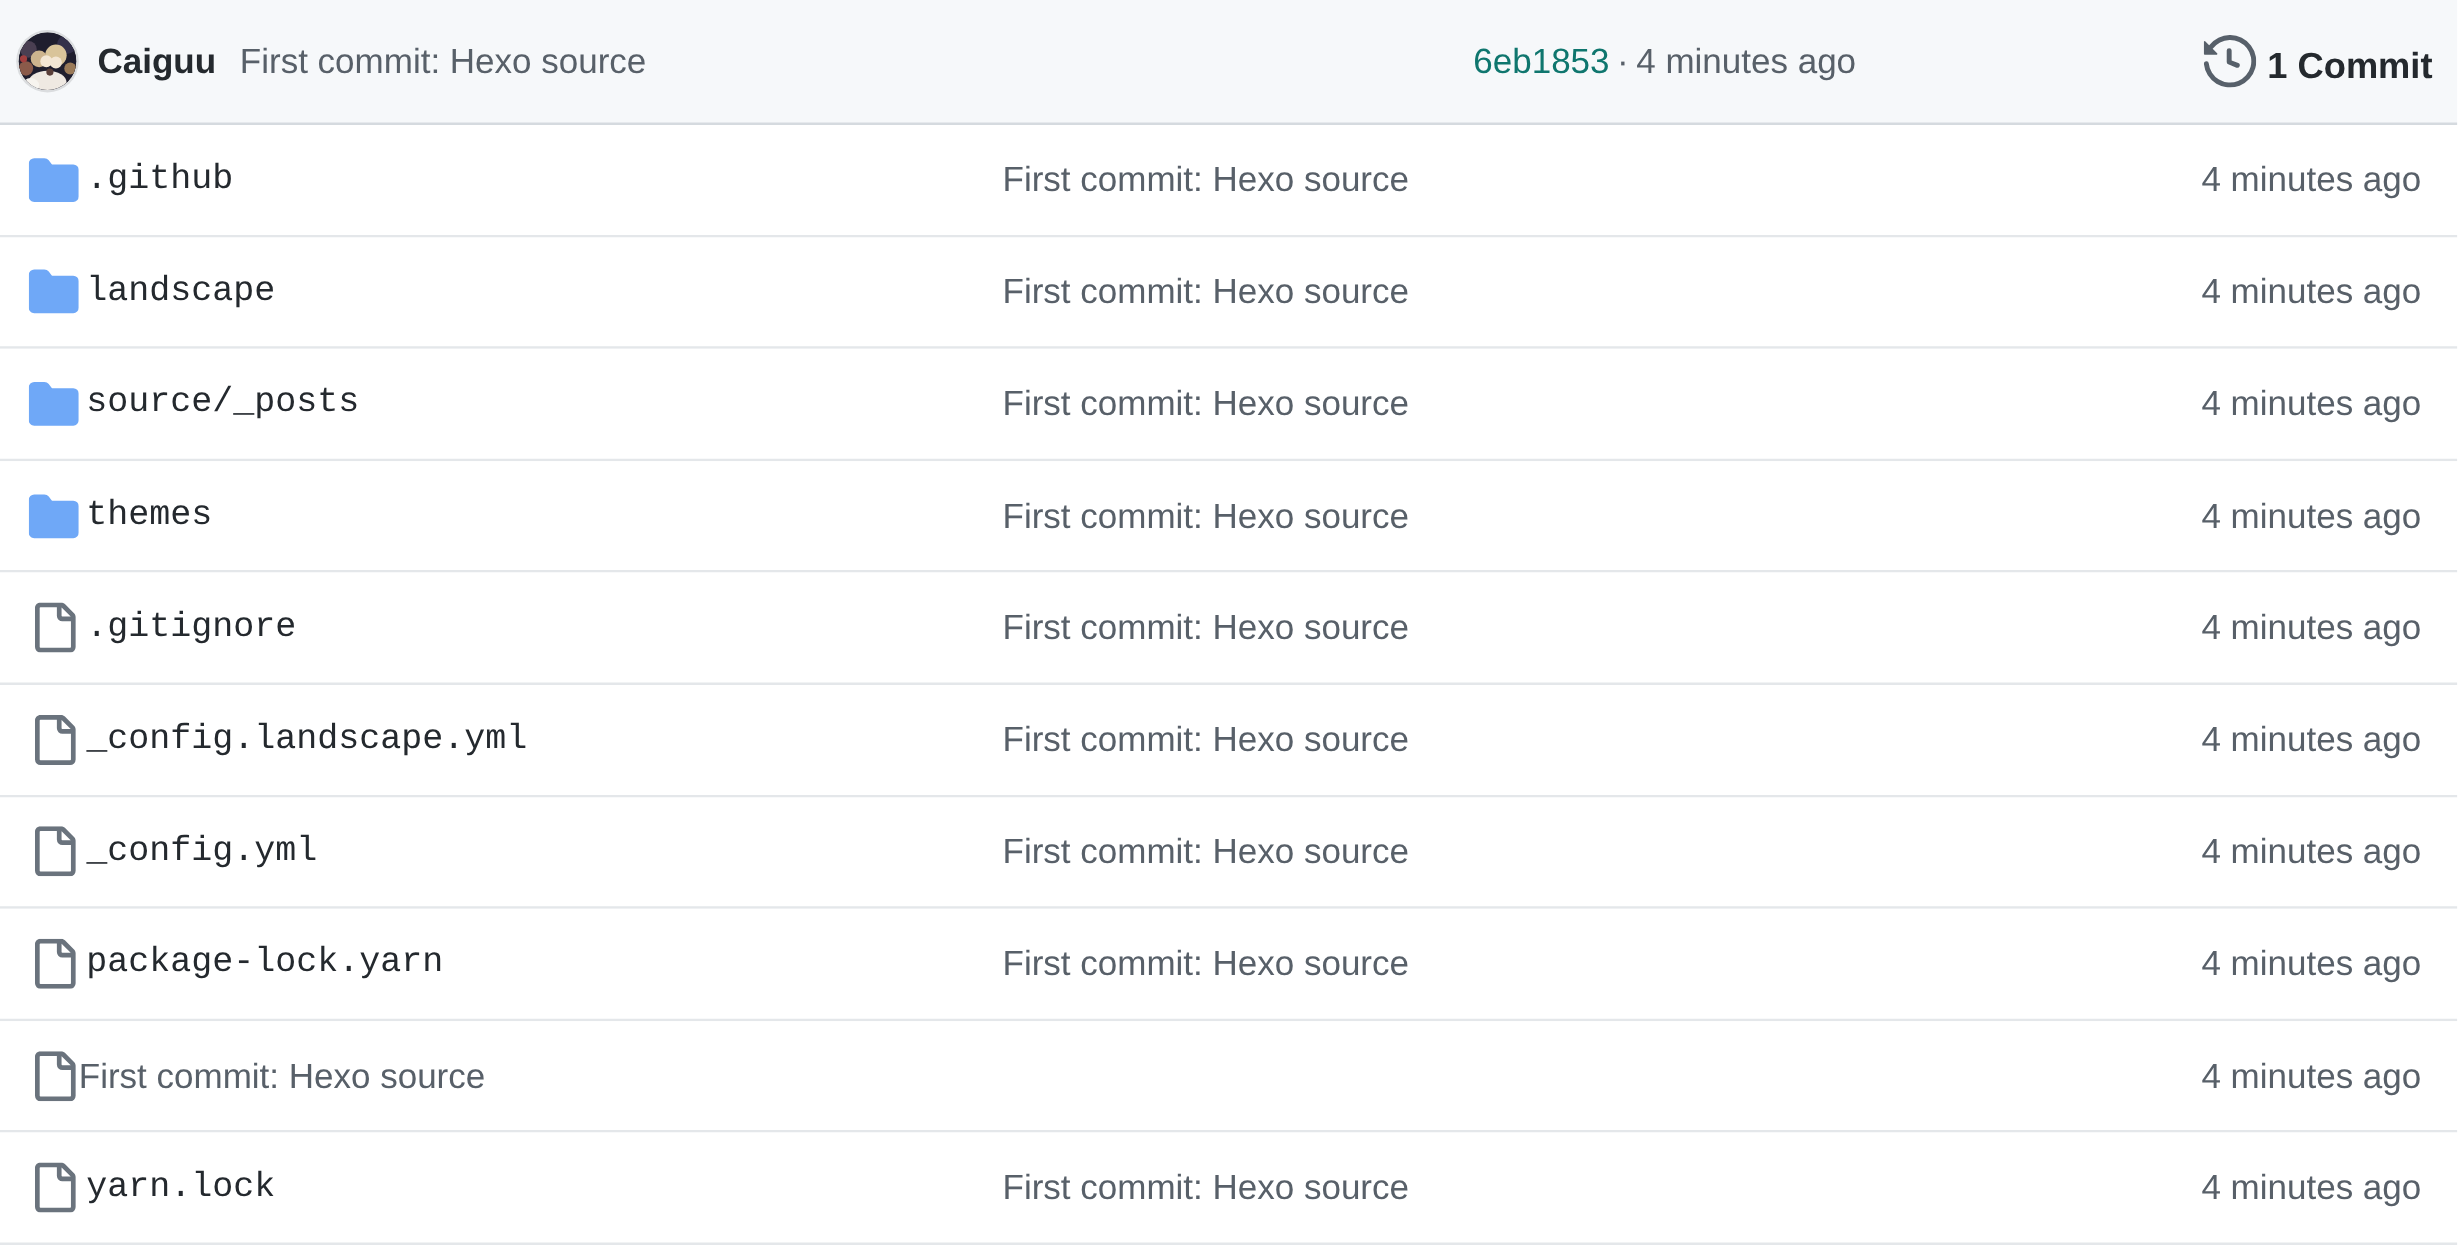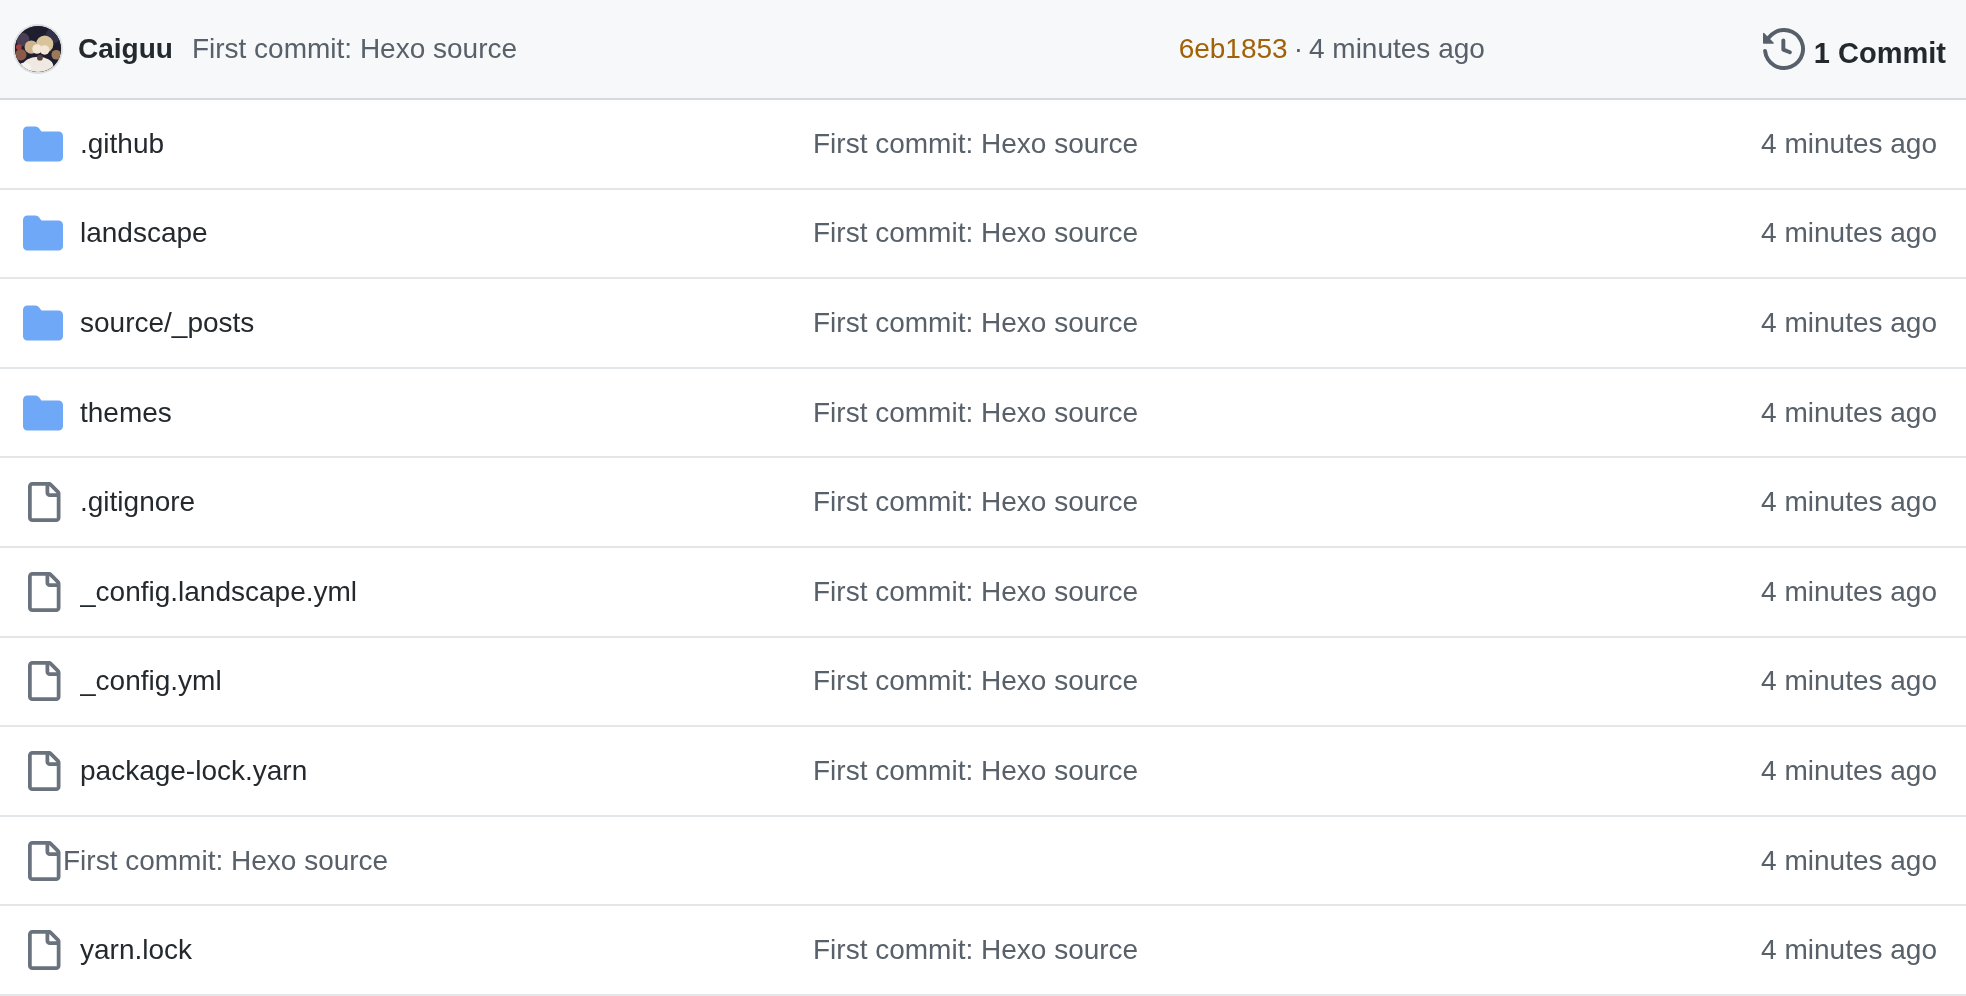--- a/index.html
+++ b/index.html
@@ -52,21 +52,21 @@
     overflow: hidden;
     text-overflow: ellipsis;
   }
   .tease-spacer { flex: 1 1 auto; }
   .sha-block {
     color: #586069;
     white-space: nowrap;
     margin-right: 278px;
   }
   .sha-block .sep { padding: 0 6px; }
-  .commit-sha { color: #a16207; cursor: pointer; }
+  .commit-sha { color: #0f766e; cursor: pointer; }
   .commits-link {
     display: flex;
     align-items: flex-end;
     white-space: nowrap;
     cursor: pointer;
     text-decoration: none;
     color: #24292e;
   }
   .commits-link svg { display: block; margin-right: 9px; }
   .commits-count { font-weight: bold; font-size: 29px; }
@@ -82,26 +82,27 @@
     background: #ffffff;
   }
   .icon-cell {
     width: 40px;
     flex: none;
     display: flex;
     align-items: center;
     justify-content: center;
   }
   .file-name {
-    margin-left: 17px;
+    margin-left: 6px;
     width: 733px;
     flex: none;
     white-space: nowrap;
     overflow: hidden;
     text-overflow: ellipsis;
+    font-family: Liberation Mono, monospace;
   }
   .file-name span {
     color: #24292e;
     cursor: pointer;
   }
   .row-message {
     flex: 1 1 auto;
     color: #586069;
     white-space: nowrap;
     overflow: hidden;

